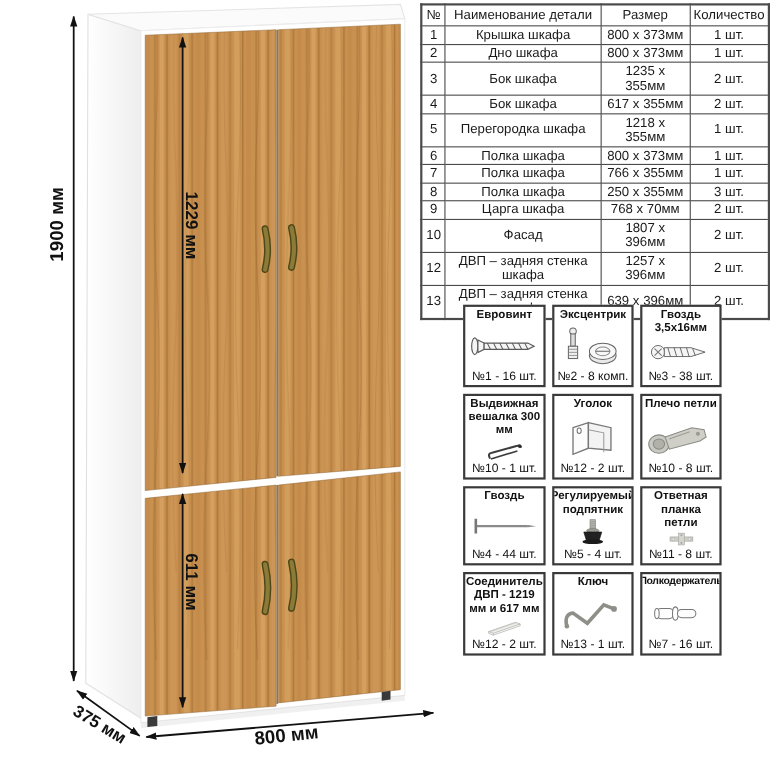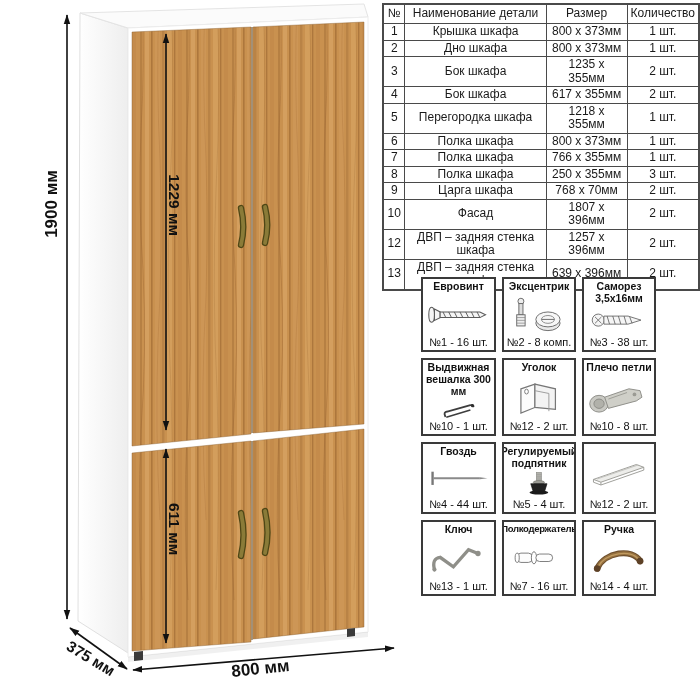--- a/index.html
+++ b/index.html
@@ -229,21 +229,21 @@
           <path d="M11.5,23 h9 M11.5,26 h9 M11.5,29 h9" stroke="#888" stroke-width="0.8"></path>
           <ellipse cx="45" cy="29" rx="13" ry="8" fill="#e9e9e9" stroke="#666"></ellipse>
           <ellipse cx="45" cy="25" rx="13" ry="8" fill="#f7f7f7" stroke="#666"></ellipse>
           <ellipse cx="45" cy="25" rx="7" ry="4.2" fill="none" stroke="#888"></ellipse>
           <path d="M38,25 h14" stroke="#666"></path>
         </svg>
       </div>
       <div class="hw-label">№2 - 8 комп.</div>
     </div>
     <div class="hw-cell">
-      <div class="hw-title">Саморез 3,5х16мм</div>
+      <div class="hw-title">Гвоздь 3,5х16мм</div>
       <div class="hw-icon">
         <svg viewBox="0 0 70 36">
           <circle cx="9" cy="18" r="7.5" fill="#f5f5f5" stroke="#5a5a5a"></circle>
           <path d="M5,14 l8,8 M13,14 l-8,8" stroke="#777" stroke-width="1.2"></path>
           <path d="M16,13 L46,13 L62,18 L46,23 L16,23 Z" fill="#f5f5f5" stroke="#5a5a5a"></path>
           <path d="M20,13 l3,10 m4,-10 l3,10 m4,-10 l3,10 m4,-10 l3,10 m4,-9 l3,8" stroke="#5a5a5a" stroke-width="1" fill="none"></path>
         </svg>
       </div>
       <div class="hw-label">№3 - 38 шт.</div>
     </div>
@@ -301,20 +301,35 @@
           <rect x="31" y="3" width="8" height="15" fill="#b5b5b0" stroke="#8a8a84"></rect>
           <path d="M31,6 h8 M31,9 h8 M31,12 h8 M31,15 h8" stroke="#8a8a84" stroke-width="0.8"></path>
           <ellipse cx="35" cy="19" rx="9" ry="3" fill="#9c9c96" stroke="#77776f"></ellipse>
           <path d="M22,21 h26 l-4,13 h-18 Z" fill="#222" stroke="#111"></path>
           <ellipse cx="35" cy="35" rx="15" ry="3.5" fill="#1a1a1a"></ellipse>
         </svg>
       </div>
       <div class="hw-label">№5 - 4 шт.</div>
     </div>
     <div class="hw-cell">
+      <div class="hw-title">Ответная планка петли</div>
+      <div class="hw-icon">
+        <svg viewBox="0 0 70 40">
+          <rect x="8" y="15" width="54" height="10" fill="#cfcfc8" stroke="#8b8b85"></rect>
+          <rect x="28" y="6" width="14" height="28" fill="#d6d6d0" stroke="#8b8b85"></rect>
+          <ellipse cx="16" cy="20" rx="4" ry="2.6" fill="#f4f4f0" stroke="#8b8b85"></ellipse>
+          <ellipse cx="54" cy="20" rx="4" ry="2.6" fill="#f4f4f0" stroke="#8b8b85"></ellipse>
+          <circle cx="35" cy="11" r="2.4" fill="#a7a7a0"></circle>
+          <circle cx="35" cy="29" r="2.4" fill="#a7a7a0"></circle>
+        </svg>
+      </div>
+      <div class="hw-label">№11 - 8 шт.</div>
+    </div>
+    <div class="hw-cell">
+      <div class="hw-title">Соединитель ДВП - 1219 мм и 617 мм</div>
       <div class="hw-icon">
         <svg viewBox="0 0 70 36">
           <path d="M8,26 L54,10 L62,13 L16,29 Z" fill="#ededea" stroke="#9a9a94"></path>
           <path d="M8,26 L8,29 L16,32 L16,29 M62,13 L62,16 L16,32" fill="none" stroke="#9a9a94"></path>
           <path d="M12,25.5 L56,10.5" stroke="#c2c2bd" stroke-width="1"></path>
         </svg>
       </div>
       <div class="hw-label">№12 - 2 шт.</div>
     </div>
     <div class="hw-cell">
@@ -333,26 +348,13 @@
       <div class="hw-icon">
         <svg viewBox="0 0 70 24">
           <rect x="12" y="7" width="16" height="10" rx="4" fill="#fdfdfd" stroke="#777"></rect>
           <ellipse cx="12" cy="12" rx="2.2" ry="5" fill="#fff" stroke="#777"></ellipse>
           <ellipse cx="30" cy="12" rx="2.8" ry="6.5" fill="#fff" stroke="#777"></ellipse>
           <rect x="32" y="8" width="18" height="8" rx="4" fill="#fdfdfd" stroke="#777"></rect>
         </svg>
       </div>
       <div class="hw-label">№7 - 16 шт.</div>
     </div>
-    <div class="hw-cell">
-      <div class="hw-title">Ручка</div>
-      <div class="hw-icon">
-        <svg viewBox="0 0 70 40">
-          <path d="M12,31 C20,13 50,9 58,23" stroke="#6e4f2d" stroke-width="6.5" fill="none" stroke-linecap="round"></path>
-          <path d="M12,31 C20,13 50,9 58,23" stroke="#96713f" stroke-width="4" fill="none" stroke-linecap="round"></path>
-          <path d="M13,29 C21,14 49,10 56,21" stroke="#c09a60" stroke-width="1.4" fill="none"></path>
-          <circle cx="12" cy="31" r="3.6" fill="#5d4126"></circle>
-          <circle cx="58" cy="23" r="3.6" fill="#5d4126"></circle>
-        </svg>
-      </div>
-      <div class="hw-label">№14 - 4 шт.</div>
-    </div>
   </div>
 
 </body></html>

